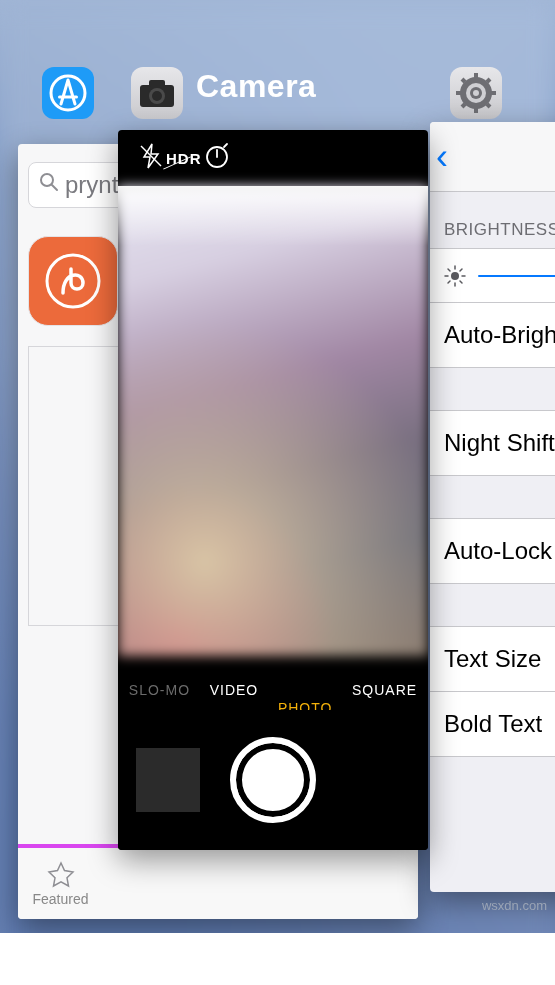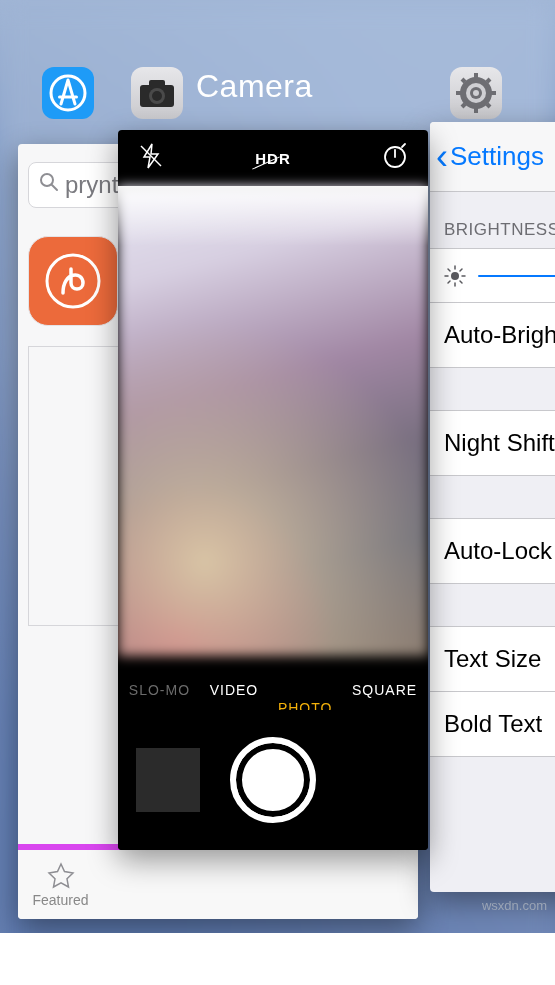--- a/index.html
+++ b/index.html
@@ -15,21 +15,21 @@
                 linear-gradient(180deg, #a0b5d5 0%, #6d84b3 100%);
     filter: blur(12px);
   }
 
   .icon-row { position: absolute; top: 62px; left: 0; right: 0; height: 70px; }
   .app-icon { position: absolute; width: 52px; height: 52px; border-radius: 12px; top: 5px; }
   .app-icon svg { width: 100%; height: 100%; display: block; }
 
   .title-text {
     position: absolute; left: 196px; top: 68px;
-    color: #fff; font-size: 32px; font-weight: 400; letter-spacing: .5px;
+    color: #fff; font-size: 32px; font-weight: 700; letter-spacing: .5px;
   }
 
   .card {
     position: absolute; background: #fff; border-radius: 4px;
     box-shadow: 0 10px 30px rgba(0,0,0,.4);
     overflow: hidden;
   }
 
   
   .card-appstore { left: 18px; top: 144px; width: 400px; height: 775px; background:#f7f7f8; }
@@ -42,28 +42,28 @@
   .as-appicon {
     margin: 28px 0 0 10px; width: 90px; height: 90px; border-radius: 20px;
     background: #ec6a3b; display:flex; align-items:center; justify-content:center;
     border:1px solid #e4e4e8;
   }
   .as-big-rect {
     margin: 20px 10px 0 10px; height: 280px; border:1px solid #d6d6da; background:#f7f7f8;
   }
   .as-tabbar {
     position:absolute; bottom:0; left:0; right:0; height:75px; background:#f8f8f8;
-    border-top:6px solid #d946ef; display:flex; justify-content:flex-start;
+    border-top:4px solid #d946ef; display:flex; justify-content:flex-start;
   }
   .as-tab { width:85px; display:flex; flex-direction:column; align-items:center; justify-content:center; color:#888; font-size:14px; gap:2px;}
   .as-tab svg { width:28px; height:28px; }
 
   
   .card-camera { left: 118px; top: 130px; width: 310px; height: 720px; background:#000; border-radius:4px; }
-  .cam-topbar { height: 56px; display:flex; align-items:center; justify-content:space-between; padding:0 18px; }
+  .cam-topbar { height: 56px; display:flex; align-items:center; justify-content:flex-start; padding:0 18px; }
   .cam-topbar svg { width:30px; height:30px; }
   .cam-viewfinder {
     position:absolute; top:56px; left:0; right:0; height:470px;
     background:
       radial-gradient(circle at 28% 80%, #d8c4a5 0%, transparent 55%),
       radial-gradient(circle at 20% 96%, #c24a69 0%, transparent 30%),
       linear-gradient(165deg, #e6e5f1 0%, #d7cfe1 18%, #a187a4 42%, #7a7081 60%, #6f6f79 78%, #8c7d71 100%);
     filter: blur(6px);
   }
   .cam-white-fade { position:absolute; top:56px; left:0; right:0; height:60px;
@@ -171,21 +171,20 @@
         </svg>
       <span>Featured</span>
     </div>
   </div>
 </div>
 
 <div class="card card-settings">
   <div class="set-nav">
     <div class="set-back">
       <span class="chev">‹</span>
-      <span>Settings</span>
     </div>
   </div>
   <div class="set-section-hdr">BRIGHTNESS</div>
   <div class="set-slider-row">
     <svg class="sun-icon" viewBox="0 0 22 22">
       <circle cx="11" cy="11" r="4" fill="#5a5a5f"></circle>
       <g stroke="#5a5a5f" stroke-width="1.5" stroke-linecap="round">
           <line x1="11" y1="1" x2="11" y2="4"></line>
           <line x1="11" y1="18" x2="11" y2="21"></line>
           <line x1="1" y1="11" x2="4" y2="11"></line>

